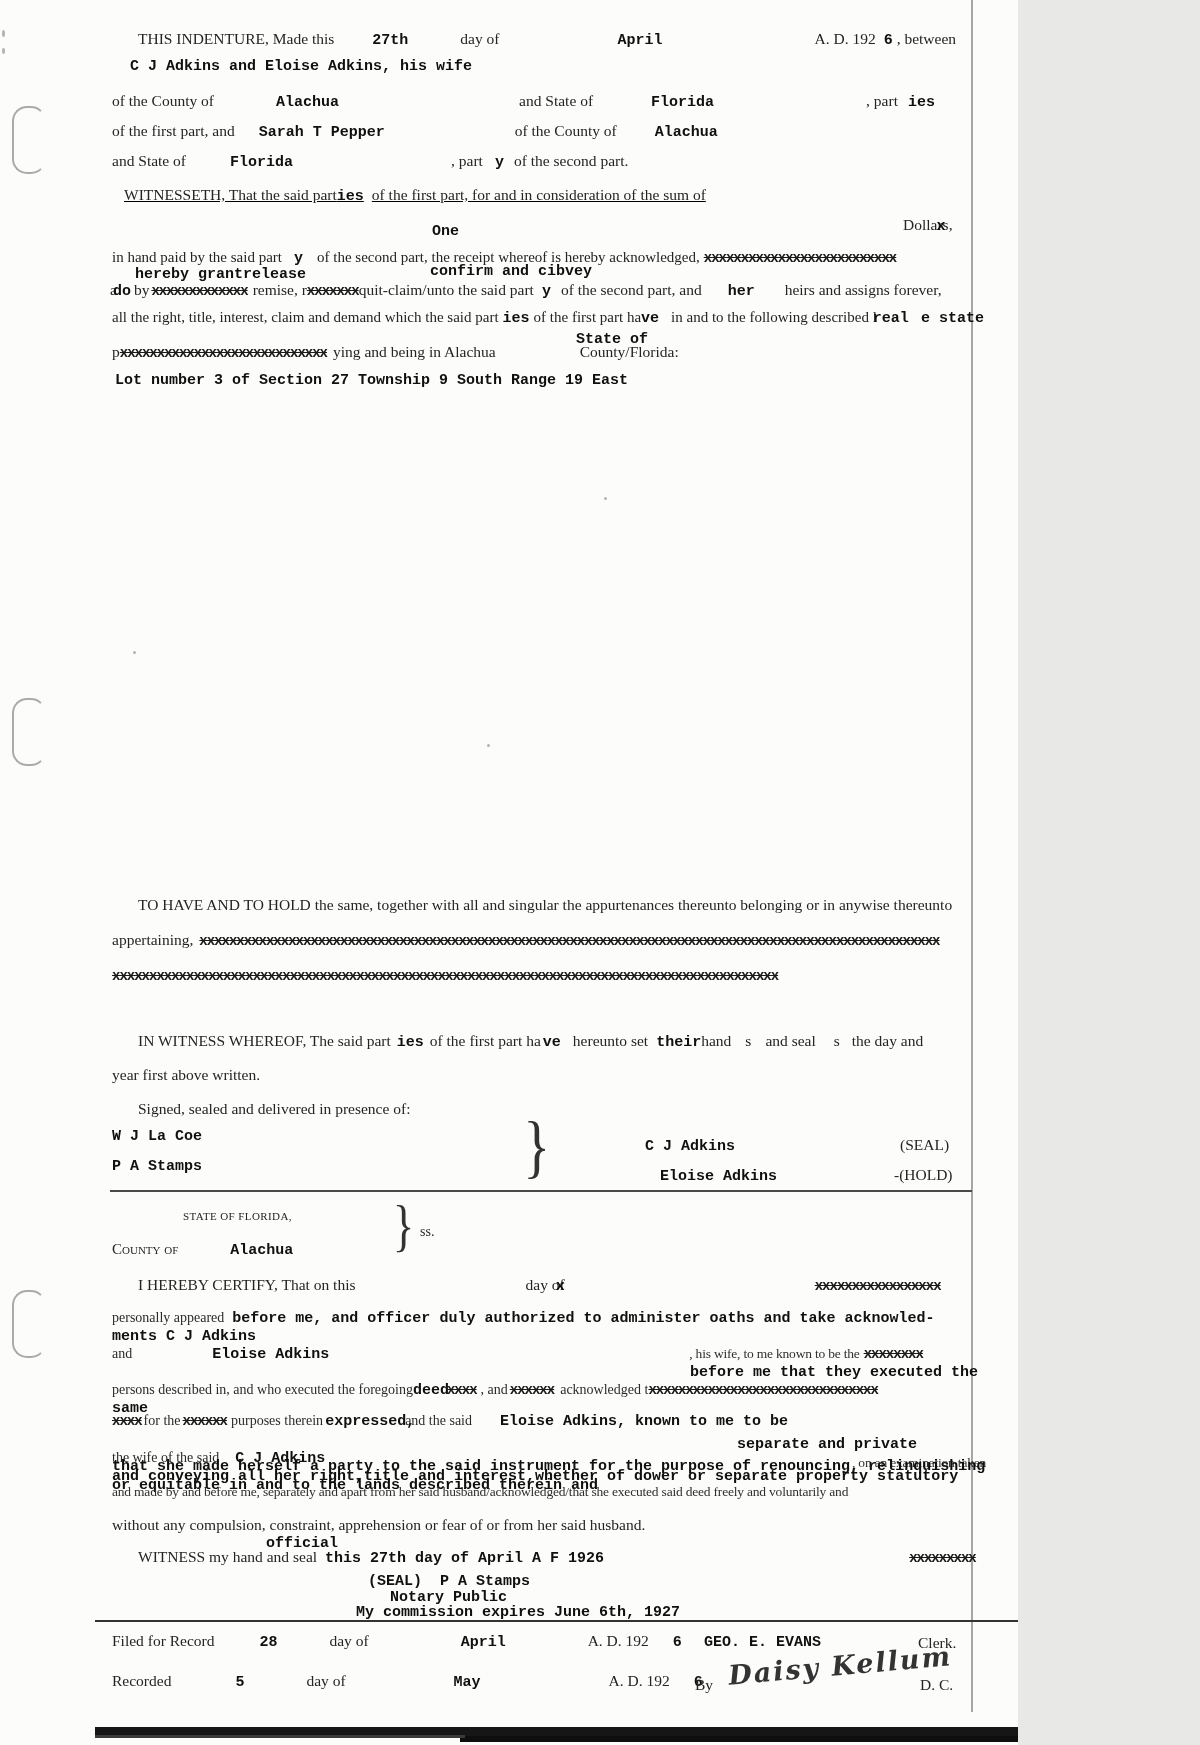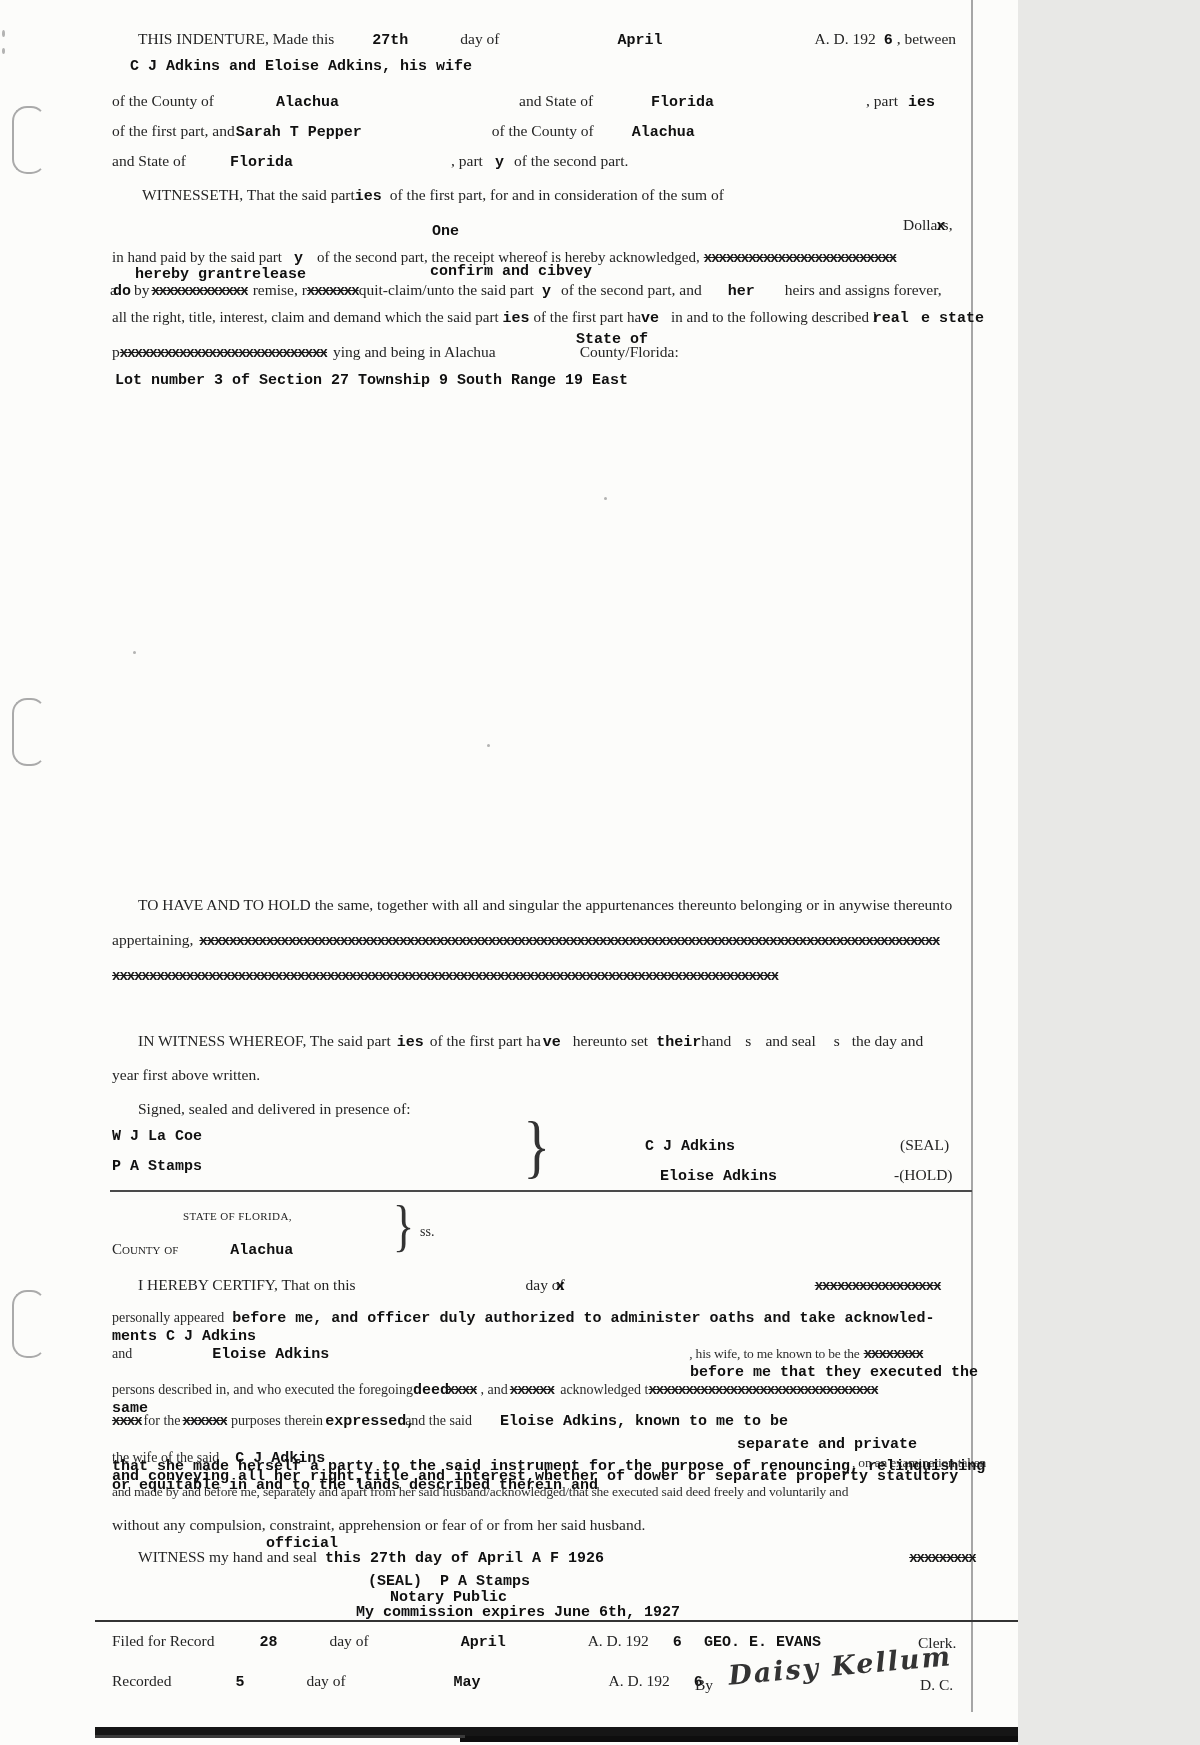--- a/index.html
+++ b/index.html
@@ -36,24 +36,24 @@
   <div class="speck" style="left:487px;top:744px;width:3px;height:3px;"></div>
   <div class="speck" style="left:133px;top:651px;width:3px;height:3px;"></div>
   <div class="band" style="left:95px;top:1727px;width:1105px;height:9px;"></div>
   <div class="band" style="left:460px;top:1736px;width:740px;height:6px;background:#0e0e0e;"></div>
   <div class="band" style="left:95px;top:1735px;width:370px;height:3px;background:#3a3a3a;"></div>
   <div class="band" style="left:1183px;top:1692px;width:17px;height:50px;transform:rotate(8deg);"></div>
 
   <div class="line" style="left:138px;top:30px;"><span class="p">THIS INDENTURE, Made this</span><span class="t" style="margin-left:38px;">27th</span><span class="p" style="margin-left:52px;">day of</span><span class="t" style="margin-left:118px;">April</span><span class="p" style="margin-left:152px;">A. D. 192</span><span class="t" style="margin-left:8px;">6</span><span class="p" style="margin-left:4px;">, between</span></div>
   <div class="line" style="left:130px;top:56px;"><span class="t">C J Adkins and Eloise Adkins, his wife</span></div>
   <div class="line" style="left:112px;top:92px;"><span class="p">of the County of</span><span class="t" style="margin-left:62px;">Alachua</span><span class="p" style="margin-left:180px;">and State of</span><span class="t" style="margin-left:58px;">Florida</span><span class="p" style="margin-left:152px;">, part</span><span class="t" style="margin-left:10px;">ies</span></div>
-  <div class="line" style="left:112px;top:122px;"><span class="p">of the first part, and</span><span class="t" style="margin-left:1px;">Sarah T Pepper</span><span class="p" style="margin-left:130px;">of the County of</span><span class="t" style="margin-left:38px;">Alachua</span></div>
+  <div class="line" style="left:112px;top:122px;"><span class="p">of the first part, and</span><span class="t" style="margin-left:24px;">Sarah T Pepper</span><span class="p" style="margin-left:130px;">of the County of</span><span class="t" style="margin-left:38px;">Alachua</span></div>
   <div class="line" style="left:112px;top:152px;"><span class="p">and State of</span><span class="t" style="margin-left:44px;">Florida</span><span class="p" style="margin-left:158px;">, part</span><span class="t" style="margin-left:12px;">y</span><span class="p" style="margin-left:10px;">of the second part.</span></div>
 
-  <div class="line" style="left:142px;top:186px;"><span class="p">WITNESSETH, That the said part</span><span class="t">ies</span><span class="p" style="margin-left:8px;">of the first part, for and in consideration of the sum of</span></div>
+  <div class="line" style="left:124px;top:186px;text-decoration:underline;"><span class="p">WITNESSETH, That the said part</span><span class="t">ies</span><span class="p" style="margin-left:8px;">of the first part, for and in consideration of the sum of</span></div>
   <div class="line" style="left:432px;top:221px;"><span class="t">One</span></div>
   <div class="line" style="left:903px;top:216px;"><span class="p">Dollars,</span><span class="t" style="margin-left:-16px;">x</span></div>
   <div class="line" style="left:112px;top:248px;"><span class="p" style="font-size:15px;">in hand paid by the said part</span><span class="t" style="margin-left:12px;">y</span><span class="p" style="font-size:15px;margin-left:14px;">of the second part, the receipt whereof is hereby acknowledged,</span><span class="xo" style="margin-left:4px;">xxxxxxxxxxxxxxxxxxxxxxxxxx</span></div>
   <div class="line" style="left:135px;top:264px;"><span class="t">hereby grantrelease</span></div>
   <div class="line" style="left:430px;top:261px;"><span class="t">confirm and cibvey</span></div>
   <div class="line" style="left:110px;top:281px;"><span class="p">a</span><span class="t" style="margin-left:-4px;">do</span><span class="p" style="margin-left:3px;">by</span><span class="xo" style="margin-left:2px;">xxxxxxxxxxxxx</span><span class="p" style="margin-left:5px;">remise, r</span><span class="xo">xxxxxxx</span><span class="p">quit-claim/unto the said part</span><span class="t" style="margin-left:8px;">y</span><span class="p" style="margin-left:10px;">of the second part, and</span><span class="t" style="margin-left:26px;">her</span><span class="p" style="margin-left:30px;">heirs and assigns forever,</span></div>
   <div class="line" style="left:112px;top:308px;"><span class="p" style="font-size:15px;">all the right, title, interest, claim and demand which the said part</span><span class="t" style="margin-left:4px;">ies</span><span class="p" style="font-size:15px;margin-left:4px;">of the first part ha</span><span class="t">ve</span><span class="p" style="font-size:15px;margin-left:12px;">in and to the following described l</span><span class="t" style="margin-left:-4px;">real</span><span class="t" style="margin-left:12px;">e state</span></div>
   <div class="line" style="left:576px;top:329px;"><span class="t">State of</span></div>
   <div class="line" style="left:112px;top:343px;"><span class="p">p</span><span class="xo">xxxxxxxxxxxxxxxxxxxxxxxxxxxx</span><span class="p" style="margin-left:6px;">ying and being in Alachua</span><span class="p" style="margin-left:84px;">County/Florida:</span></div>
 

